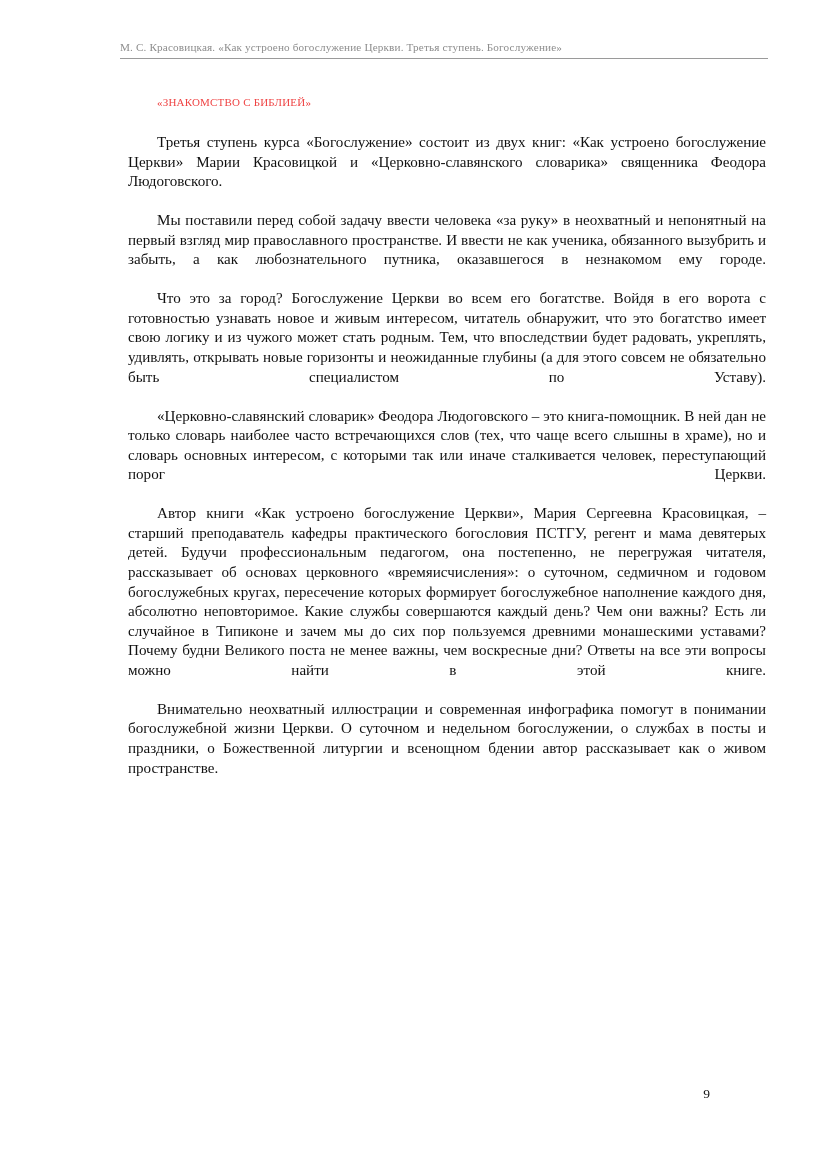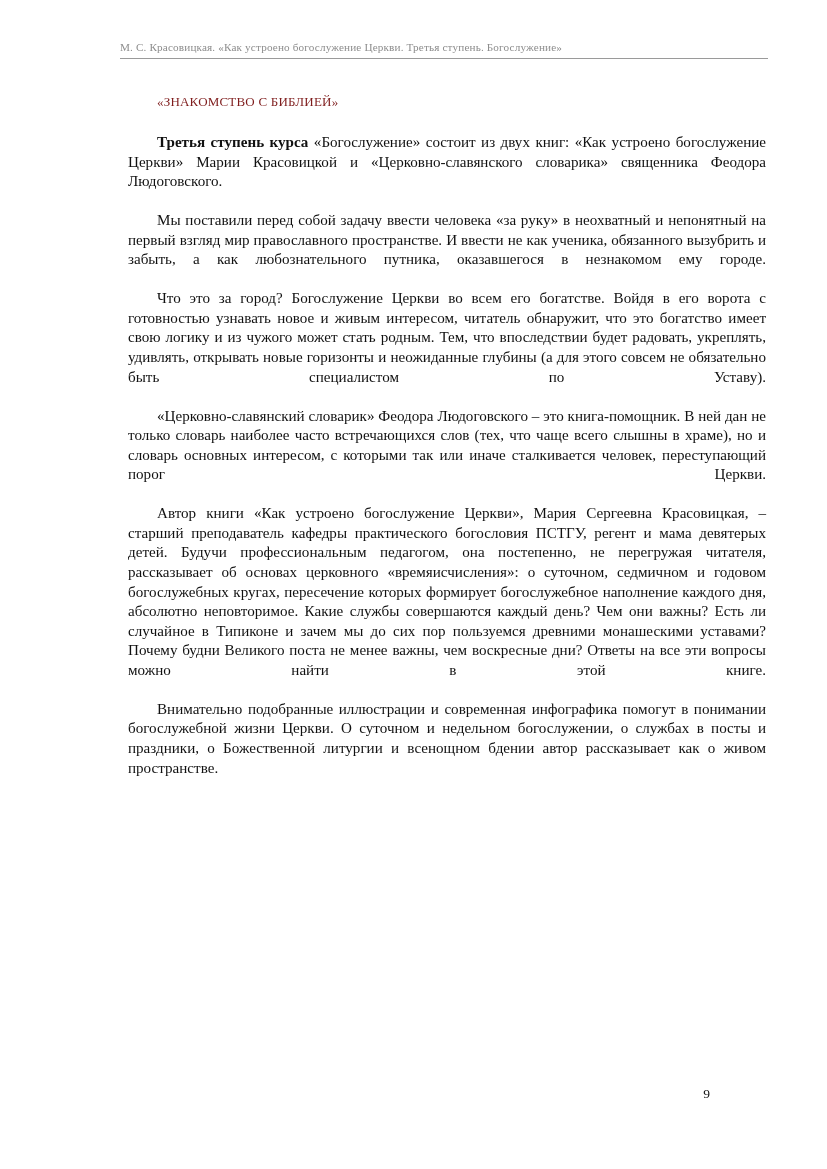--- a/index.html
+++ b/index.html
@@ -42,48 +42,48 @@
   }
 
   
   .content {
     position: absolute;
     left: 128px;
     top: 92px;
     width: 638px;
   }
   .section-heading {
-    font-size: 13px;
+    font-size: 11px;
     line-height: 20px;
     font-weight: normal;
     margin: 0 0 0 0;
     padding-left: 29px;
     letter-spacing: 0.2px;
-    color: #7f1d1d;
+    color: #ef4444;
   }
   .para-list {
     margin: 0;
     padding: 0;
   }
   p.para {
     margin: 0;
     font-size: 15.1px;
     line-height: 19.55px;
     text-align: justify;
     text-justify: inter-word;
     text-indent: 29px;
     color: #111111;
     hyphens: manual;
     -webkit-hyphens: manual;
   }
   p.para.first-para {
     margin-top: 21px;
   }
   p.para b {
-    font-weight: bold;
+    font-weight: normal;
   }
   
   p.para::after {
     content: "";
     display: inline-block;
     width: 100%;
   }
 
   
   .folio {
@@ -115,20 +115,20 @@
       <p class="para first-para"><b>Третья ступень курса</b><span> «Богослужение» состоит из двух книг: «Как устроено богослужение Церкви» Марии Красовицкой и «Церковно-славянского словарика» священника Феодора Людоговского.</span></p>
 
       <p class="para"><span>Мы поставили перед собой задачу ввести человека «за руку» в неохватный и непонятный на первый взгляд мир православного пространстве. И ввести не как ученика, обязанного вызубрить и забыть, а как любознательного путника, оказавшегося в незнакомом ему городе.</span></p>
 
       <p class="para"><span>Что это за город? Богослужение Церкви во всем его богатстве. Войдя в его ворота с готовностью узнавать новое и живым интересом, читатель обнаружит, что это богатство имеет свою логику и из чужого может стать родным. Тем, что впоследствии будет радовать, укреплять, удивлять, открывать новые горизонты и неожиданные глубины (а для этого совсем не обязательно быть специалистом по Уставу).</span></p>
 
       <p class="para"><span>«Церковно-славянский словарик» Феодора Людоговского – это книга-помощник. В ней дан не только словарь наиболее часто встречающихся слов (тех, что чаще всего слышны в храме), но и словарь основных интересом, с которыми так или иначе сталкивается человек, переступающий порог Церкви.</span></p>
 
       <p class="para"><span>Автор книги «Как устроено богослужение Церкви», Мария Сергеевна Красовицкая, – старший преподаватель кафедры практического богословия ПСТГУ, регент и мама девятерых детей. Будучи профессиональным педагогом, она постепенно, не перегружая читателя, рассказывает об основах церковного «времяисчисления»: о суточном, седмичном и годовом богослужебных кругах, пересечение которых формирует богослужебное наполнение каждого дня, абсолютно неповторимое. Какие службы совершаются каждый день? Чем они важны? Есть ли случайное в Типиконе и зачем мы до сих пор пользуемся древними монашескими уставами? Почему будни Великого поста не менее важны, чем воскресные дни? Ответы на все эти вопросы можно найти в этой книге.</span></p>
 
-      <p class="para"><span>Внимательно подобранные иллюстрации и современная инфографика помогут в понимании богослужебной жизни Церкви. О суточном и недельном богослужении, о службах в посты и праздники, о Божественной литургии и всенощном бдении автор рассказывает как о живом пространстве.</span></p>
+      <p class="para"><span>Внимательно неохватный иллюстрации и современная инфографика помогут в понимании богослужебной жизни Церкви. О суточном и недельном богослужении, о службах в посты и праздники, о Божественной литургии и всенощном бдении автор рассказывает как о живом пространстве.</span></p>
 
     </div>
   </div>
 
   <div class="folio">9</div>
 
 </div>
 
 </body></html>

